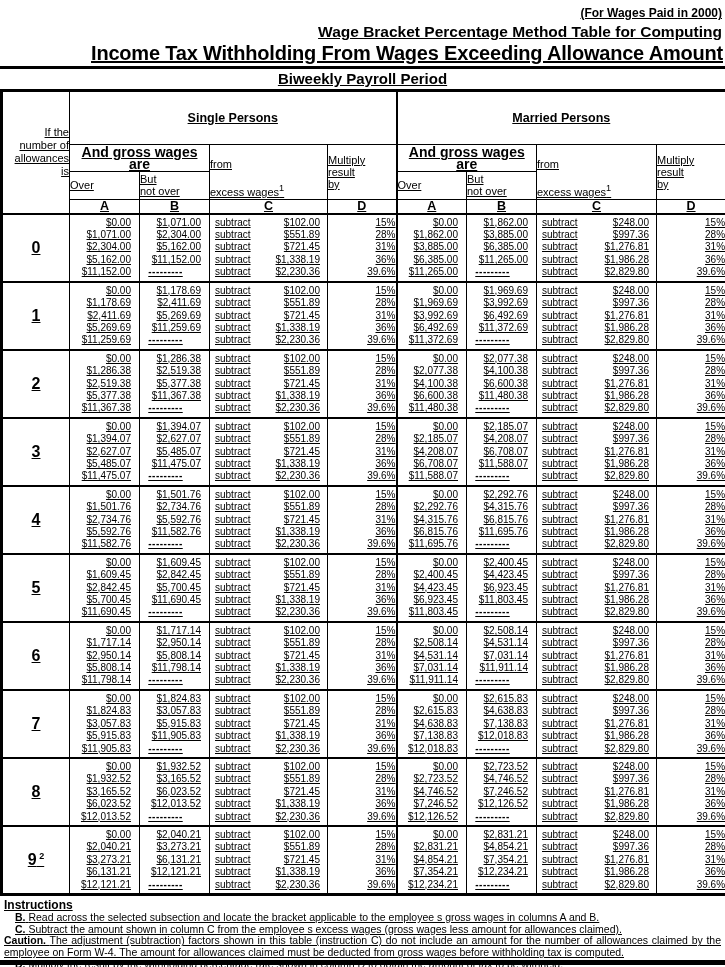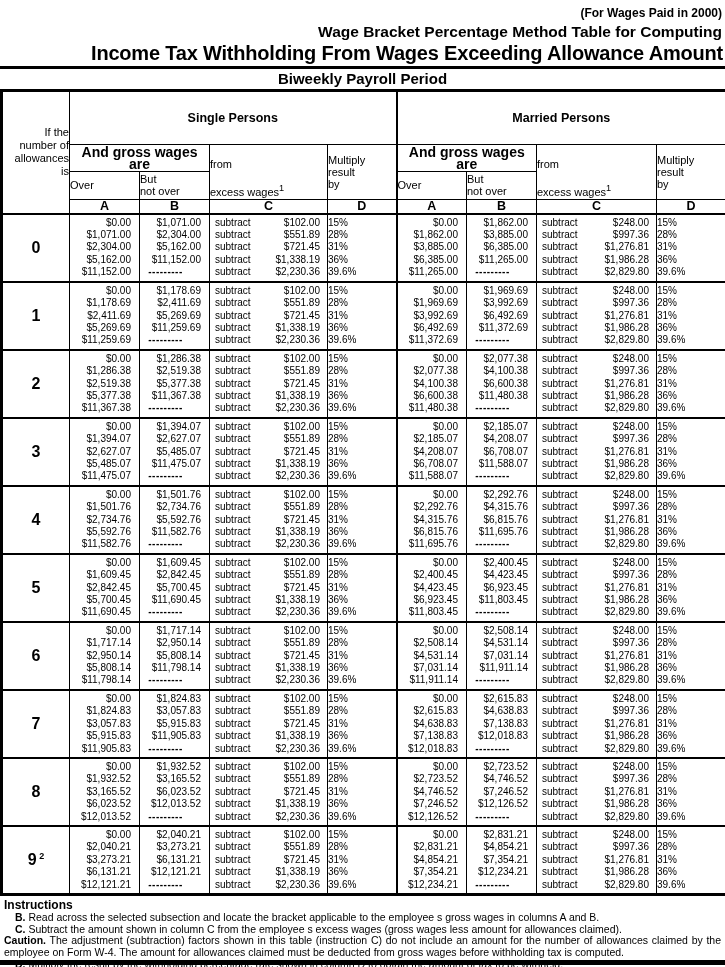--- a/index.html
+++ b/index.html
@@ -2,21 +2,21 @@
 <html><head>
 <meta charset="utf-8">
 <style>
   * { margin:0; padding:0; box-sizing:border-box; }
   html,body { background:#fff; }
   body {
     width:725px; height:967px;
     font-family:"Liberation Sans", sans-serif;
     color:#000; overflow:hidden;
   }
-  .page { width:725px; height:967px; position:relative; background:#fff; }
+  .page { width:725px; height:967px; position:relative; background:#fff;text-decoration:underline; }
 
   
   .note      { text-align:right; font-weight:bold; font-size:12px; padding:6px 3px 0 0; line-height:14px; }
   .title1    { text-align:right; font-weight:bold; font-size:15.5px; padding:3px 3px 0 0; line-height:18px; }
   .title2    { text-align:right; font-weight:bold; font-size:20px; padding:1px 2px 2px 0; line-height:22px; letter-spacing:-0.2px; }
   .hrule     { height:3px; background:#000; }
   .period    { text-align:center; font-weight:bold; font-size:15px; line-height:15px; padding:2px 0 3px 0; }
 
   
   table.wt { border-collapse:collapse; table-layout:fixed; width:725px; border:3px solid #000; }
@@ -27,21 +27,21 @@
   th.plain-h { font-weight:normal; font-size:11px; line-height:12px; text-align:left; white-space:pre-line; padding:1px 0; }
   th.letter  { font-weight:bold; font-size:12.5px; line-height:13px; text-align:center; padding:0; border-bottom:3px solid #000; }
   .mdiv { border-left:2px solid #000 !important; }
 
   tr.block td { border-top:2px solid #000; vertical-align:middle; }
   td.allow-cell { text-align:center; font-size:16px; font-weight:bold; }
   td.allow-cell sup { font-size:9px; font-weight:bold; }
   td.money-cell { text-align:right; font-size:10px; line-height:12.4px; padding:2px 8px 2px 2px;margin-top:32px; }
   td.sub-cell  { font-size:10px; line-height:12.4px; padding:2px 7px 2px 5px; }
   .sub-line { display:flex; justify-content:space-between; }
-  td.rate-cell { text-align:left; font-size:10px; line-height:12.4px; padding:2px 0; }
+  td.rate-cell { text-align:right; font-size:10px; line-height:12.4px; padding:2px 0; }
   .dash { text-align:center; font-weight:bold; letter-spacing:0.5px; padding-right:0; margin-right:12px; }
 
   
   .instructions { padding:3px 4px 0 4px; font-size:10.5px; line-height:11.7px; }
   .instr-h { font-weight:bold; font-size:12px; line-height:13px; }
   .instr-p { text-indent:11px; text-align:justify; }
   .instr-p.noindent { text-indent:0; }
   .lead { font-weight:bold; }
   .fn-rule { width:160px; height:2px; background:#000; margin:2px 0 1px 0; }
   .footnote { padding-left:12px; text-indent:-12px; text-align:left; }

